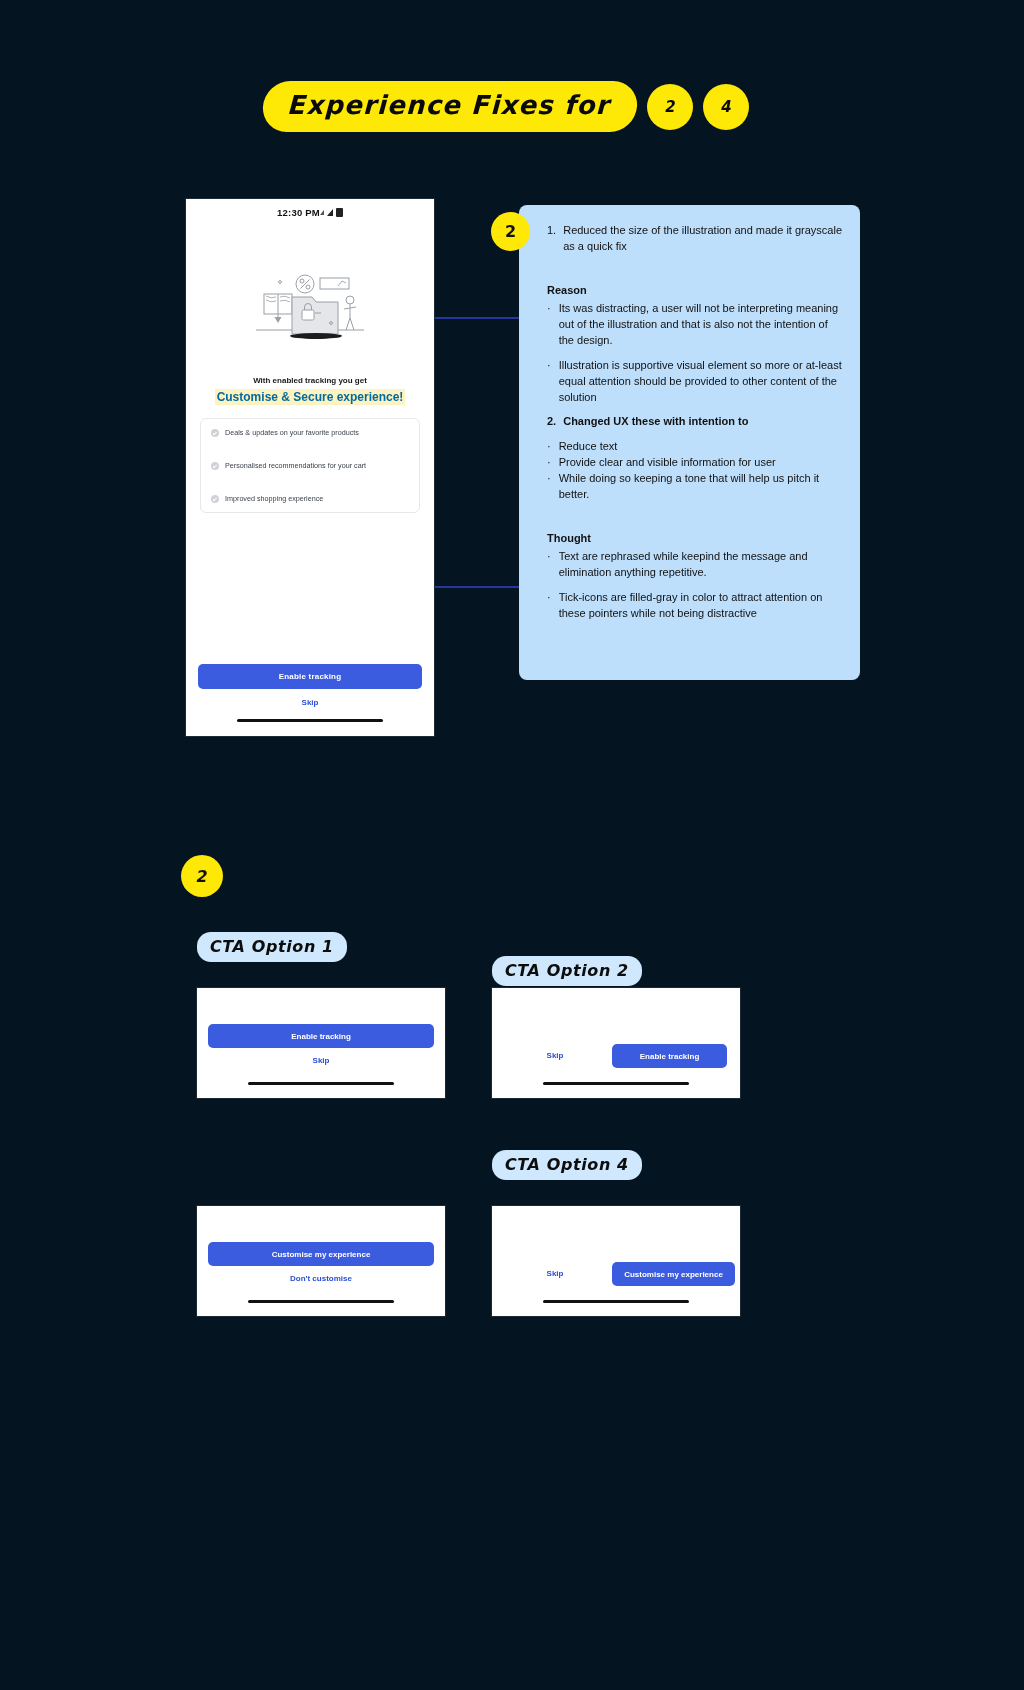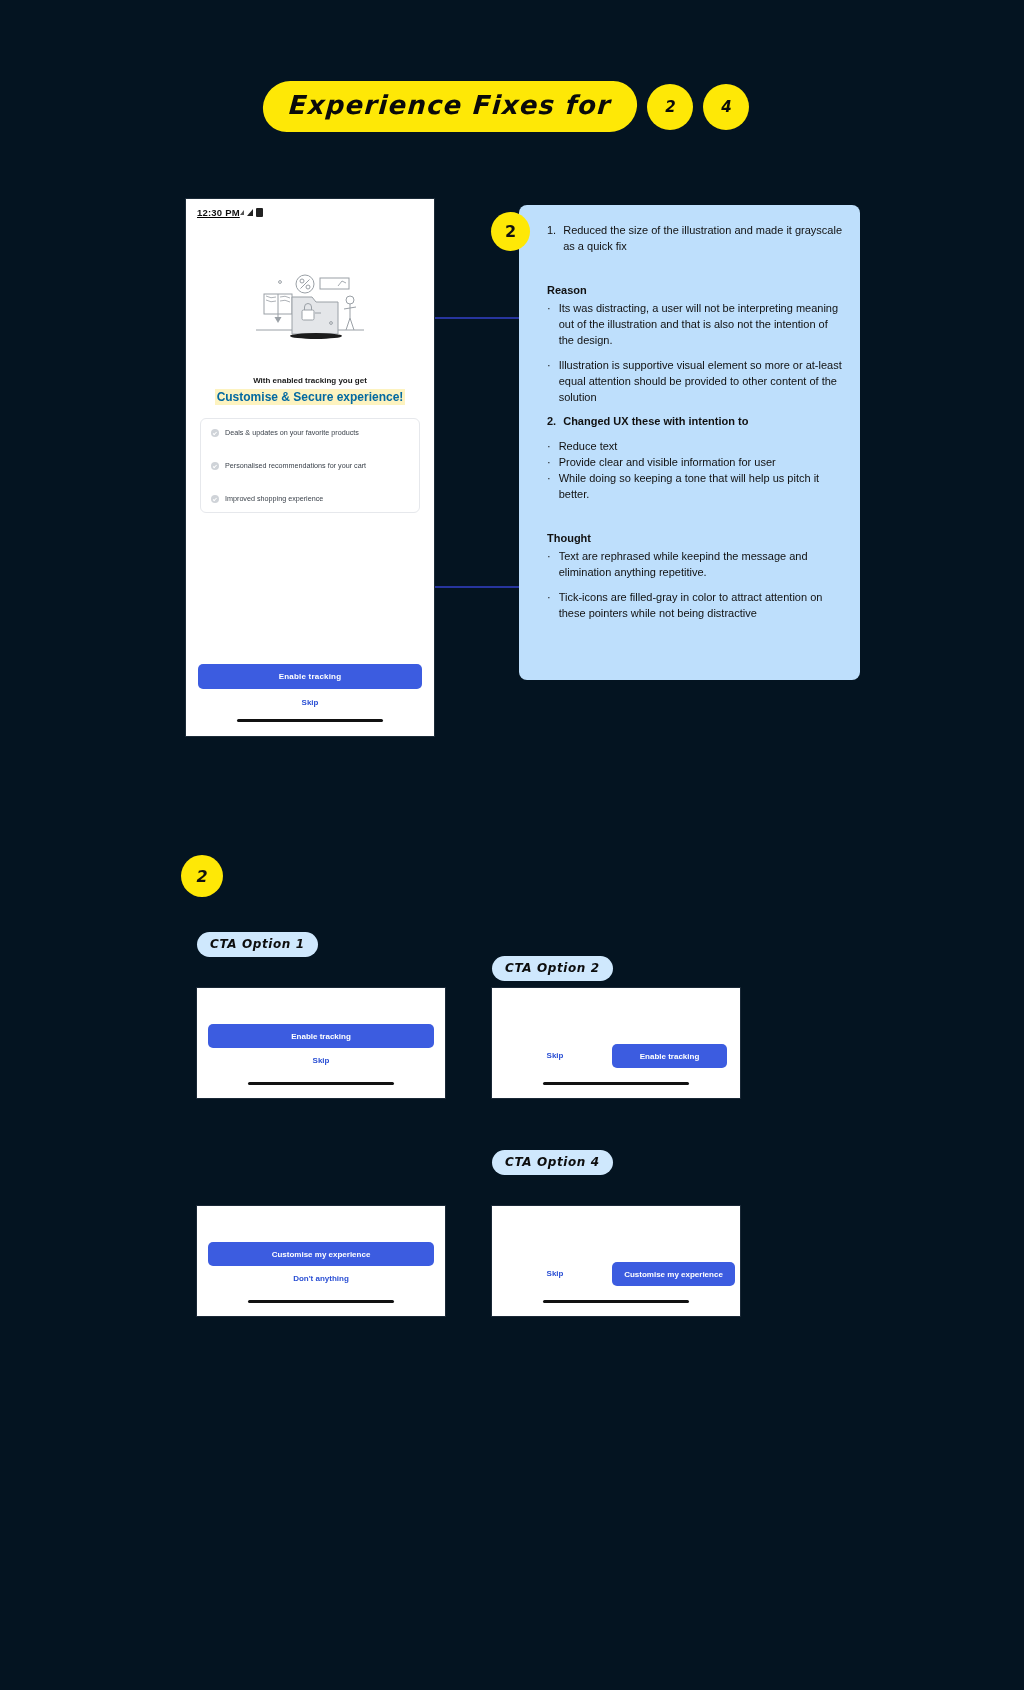--- a/index.html
+++ b/index.html
@@ -30,23 +30,22 @@
   }
 
   
   .phone {
     position: absolute; left: 186px; top: 199px;
     width: 248px; height: 537px;
     background: #ffffff;
     box-shadow: 0 0 0 1px #1c2b38;
   }
   .status-bar {
-    display: flex; align-items: center; justify-content: flex-start;
+    display: flex; align-items: center; justify-content: center;
     padding: 8px 11px 0 11px;
-    text-decoration: underline;
   }
   .status-time { font-size: 9.5px; font-weight: 700; color: #111; letter-spacing: .2px; }
   .status-icons { display: flex; align-items: center; gap: 3px; }
   .sig-ico { width: 0; height: 0; border-left: 6px solid transparent; border-bottom: 7px solid #222; }
   .sig-ico.small { border-left-width: 4px; border-bottom-width: 5px; border-bottom-color: #555; }
   .batt-ico { width: 7px; height: 9px; background: #222; border-radius: 1px; }
 
   .illus { margin-top: 50px; display: flex; justify-content: center; }
   .illus svg { display: block; }
 
@@ -123,21 +122,21 @@
     background: #FEE806; color: #111;
     display: flex; align-items: center; justify-content: center;
     font-family: "DejaVu Sans", sans-serif;
     font-size: 16px; font-weight: 700; font-style: italic;
   }
   .opt-pill {
     position: absolute;
     background: #CFE8FD; color: #0d0d0d;
     border-radius: 14px; padding: 5px 13px 6px 13px;
     font-family: "DejaVu Sans", sans-serif;
-    font-size: 12px; font-weight: 700; font-style: italic;
+    font-size: 16px; font-weight: 700; font-style: italic;
     letter-spacing: .6px; white-space: nowrap;
   }
   .opt-card {
     position: absolute; background: #fff;
     box-shadow: 0 0 0 1px #1a2836;
   }
   .card-inner { position: relative; width: 100%; height: 100%; }
   .c-btn {
     position: absolute; background: #3C5CE0; color: #fff;
     border-radius: 5px; display: flex; align-items: center; justify-content: center;
@@ -317,21 +316,21 @@
       <div class="c-link" style="left:38px; top:63px; width:50px;">Skip</div>
       <div class="c-btn" style="left:120px; top:56px; width:115px; height:24px;">Enable tracking</div>
       <div class="c-home" style="left:51px; top:94px; width:146px;"></div>
     </div>
   </div>
 
   <div class="opt-pill" style="left:197px; top:1212px;">CTA Option 3</div>
   <div class="opt-card" style="left:197px; top:1206px; width:248px; height:110px;">
     <div class="card-inner">
       <div class="c-btn" style="left:11px; top:36px; width:226px; height:24px;">Customise my experience</div>
-      <div class="c-link" style="left:0; right:0; top:68px;">Don't anything</div>
+      <div class="c-link" style="left:0; right:0; top:68px;">Don't customise</div>
       <div class="c-home" style="left:51px; top:94px; width:146px;"></div>
     </div>
   </div>
 
   <div class="opt-pill" style="left:492px; top:1150px;">CTA Option 4</div>
   <div class="opt-card" style="left:492px; top:1206px; width:248px; height:110px;">
     <div class="card-inner">
       <div class="c-link" style="left:38px; top:63px; width:50px;">Skip</div>
       <div class="c-btn" style="left:120px; top:56px; width:123px; height:24px;">Customise my experience</div>
       <div class="c-home" style="left:51px; top:94px; width:146px;"></div>

